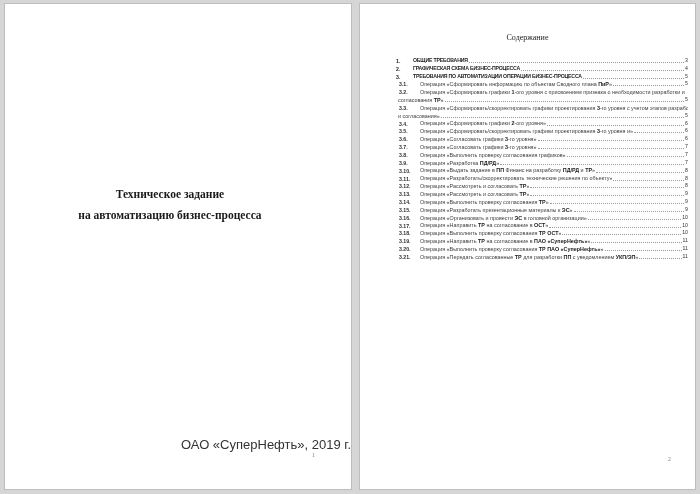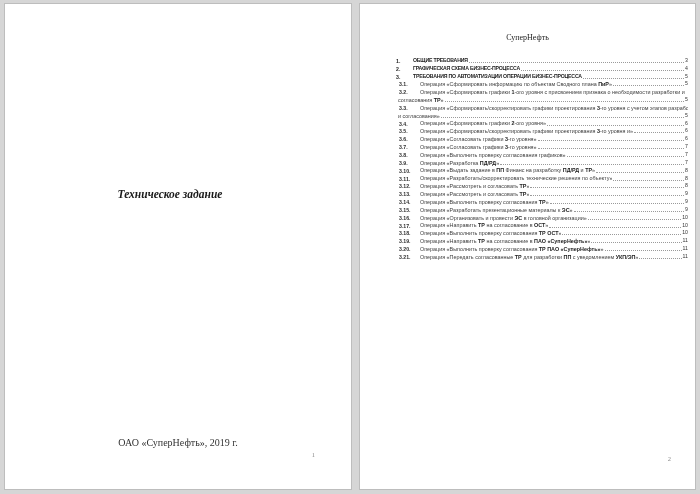--- a/index.html
+++ b/index.html
@@ -21,27 +21,26 @@
 
   
   .title-block{
     position:absolute;top:180px;left:0;right:16px;
     text-align:center;
     font-family:"Liberation Serif",serif;
     font-weight:bold;
     font-size:11.5px;
     line-height:20.5px;
     color:#1a1a1a;
-    font-style:italic;
   }
   .org-line{
     position:absolute;top:433px;left:0;right:0;
-    text-align:center;
-    font-family:Liberation Serif, serif;
-    font-size:10px;
+    text-align:right;
+    font-family:Liberation Sans, sans-serif;
+    font-size:13px;
     color:#333333;
   }
   .pagenum{
     position:absolute;
     font-family:"Liberation Serif",serif;
     font-size:6.5px;
     color:#8a8a8a;
   }
   #page1 .pagenum{top:447px;right:36px;}
   #page2 .pagenum{top:451px;right:24px;}
@@ -98,27 +97,28 @@
     line-height:1.15;
   }
   .toc-text b{font-weight:bold;color:#222222;}
 </style>
 </head>
 <body>
 
 <div class="page" id="page1">
   <div class="title-block">
     <div>Техническое задание</div>
+    <div>на автоматизацию бизнес-процесса</div>
   </div>
   <div class="org-line">ОАО «СуперНефть», 2019 г.</div>
   <div class="pagenum">1</div>
 </div>
 
 <div class="page" id="page2">
-  <div class="toc-heading">СуперНефть</div>
+  <div class="toc-heading">Содержание</div>
   <div class="toc" id="toc-list">
       <div class="toc-row lvl1">
         <span class="toc-num">1.</span>
         <span class="toc-text"><span>ОБЩИЕ ТРЕБОВАНИЯ</span></span>
         <span class="leader"></span>
         <span class="toc-page">3</span>
       </div>
       <div class="toc-row lvl1">
         <span class="toc-num">2.</span>
         <span class="toc-text"><span>ГРАФИЧЕСКАЯ СХЕМА БИЗНЕС-ПРОЦЕССА</span></span>

